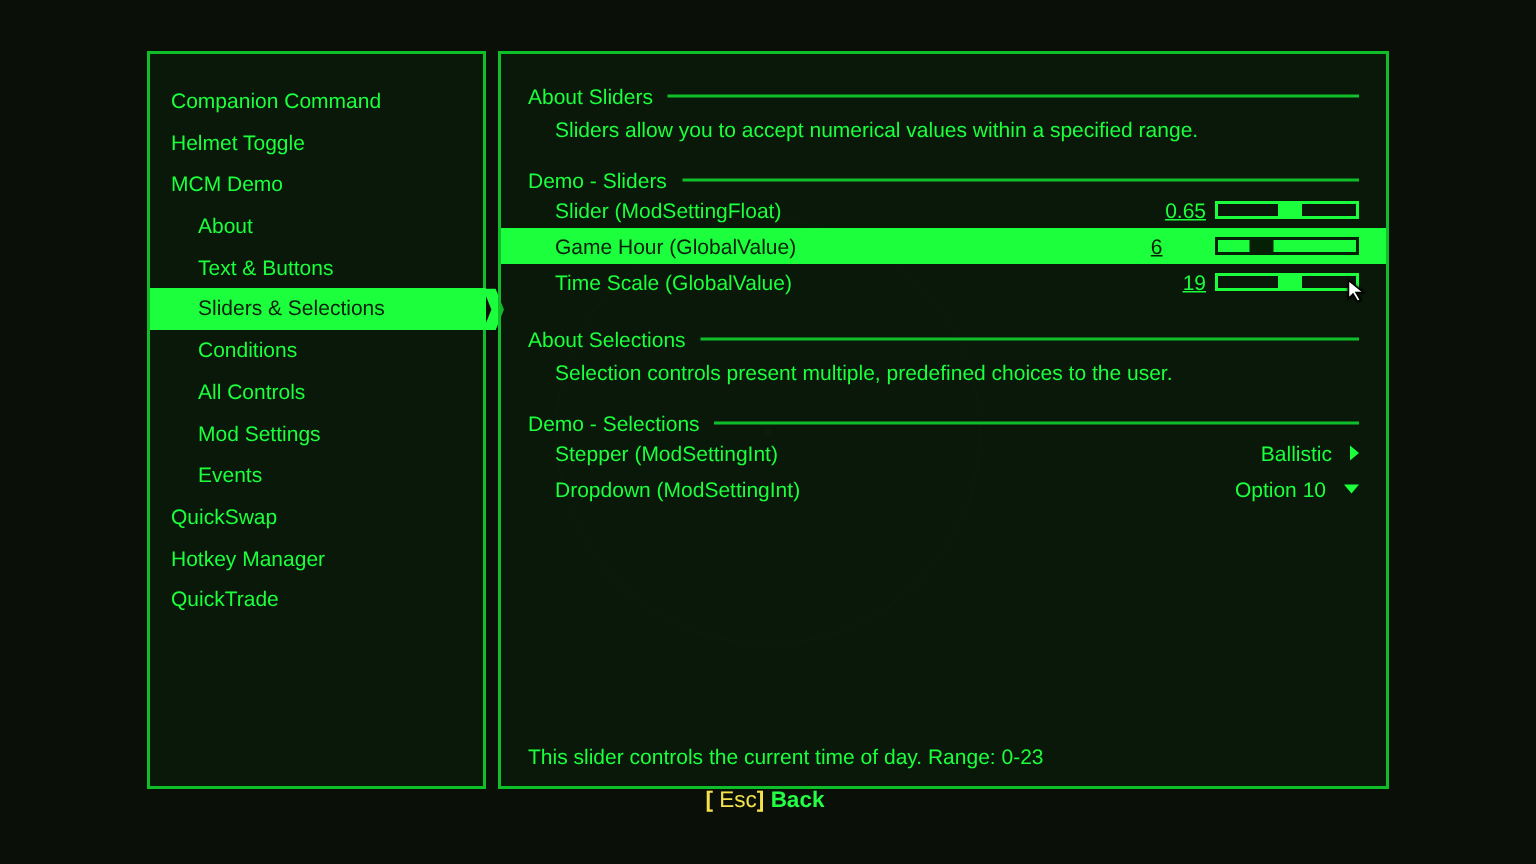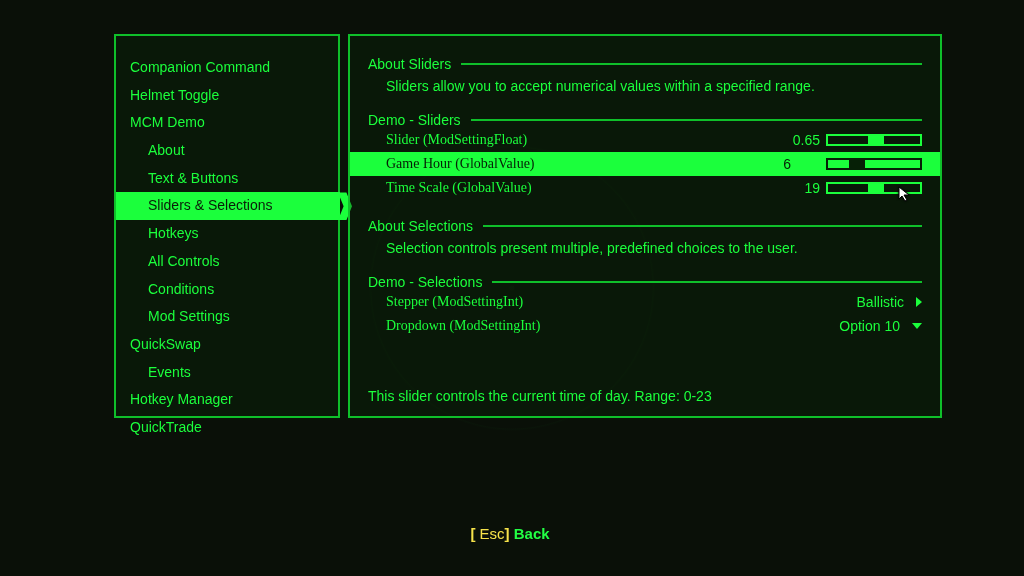--- a/index.html
+++ b/index.html
@@ -15,24 +15,23 @@
   .bg {
     position: absolute; inset: 0;
     background:
       radial-gradient(circle at 50% 50%, rgba(27,255,60,0.03) 0 2px, transparent 3px),
       radial-gradient(circle at 50% 50%, transparent 140px, rgba(27,255,60,0.02) 141px, transparent 143px);
     pointer-events: none;
   }
   .wrap {
     position: absolute;
     left: 98px; top: 34px;
-    width: 828px; height: 384px;
+    width: 828px; height: 492px;
     display: flex;
     gap: 8px;
-    margin-left: 16px;
   }
   .panel {
     border: 2px solid #0fbf2a;
     background: rgba(10, 40, 10, 0.35);
     position: relative;
   }
   .sidebar {
     width: 226px;
     padding: 18px 0 18px 0;
   }
@@ -84,22 +83,22 @@
     padding: 2px 0 2px 18px;
     height: 24px;
     position: relative;
   }
   .row.highlight {
     background: #1bff3c;
     color: #062006;
     margin-left: -18px; margin-right: -18px;
     padding-left: 36px; padding-right: 18px; gap: 29px;
   }
-  .row .label { flex: 1; font-family: Liberation Serif, serif; }
-  .row .val { margin-right: 6px; }
+  .row .label { flex: 1; }
+  .row .val { margin-right: 6px; text-decoration: underline; }
   .slider {
     width: 96px; height: 12px;
     border: 2px solid currentColor;
     position: relative;
     display: inline-block;
   }
   .slider .track-end {
     position: absolute; right: -2px; top: -2px; bottom: -2px;
     width: 10px;
     background: transparent;
@@ -160,26 +159,25 @@
 <div class="bg"></div>
 
 <div class="wrap">
   <div class="panel sidebar" id="sidebar">
       <div class="side-item">Companion Command</div>
       <div class="side-item">Helmet Toggle</div>
       <div class="side-item">MCM Demo</div>
       <div class="side-item side-sub">About</div>
       <div class="side-item side-sub">Text &amp; Buttons</div>
       <div class="side-item side-sub selected">Sliders &amp; Selections</div>
-      <div class="side-item side-sub">Hotkeys</div>
+      <div class="side-item side-sub">Conditions</div>
       <div class="side-item side-sub">All Controls</div>
-      <div class="side-item side-sub">Conditions</div>
       <div class="side-item side-sub">Mod Settings</div>
+      <div class="side-item side-sub">Events</div>
       <div class="side-item">QuickSwap</div>
-      <div class="side-item side-sub">Events</div>
       <div class="side-item">Hotkey Manager</div>
       <div class="side-item">QuickTrade</div>
     </div>
 
   <div class="panel content">
 
     <div class="section-head">
       <span>About Sliders</span>
       <span class="rule"></span>
     </div>

